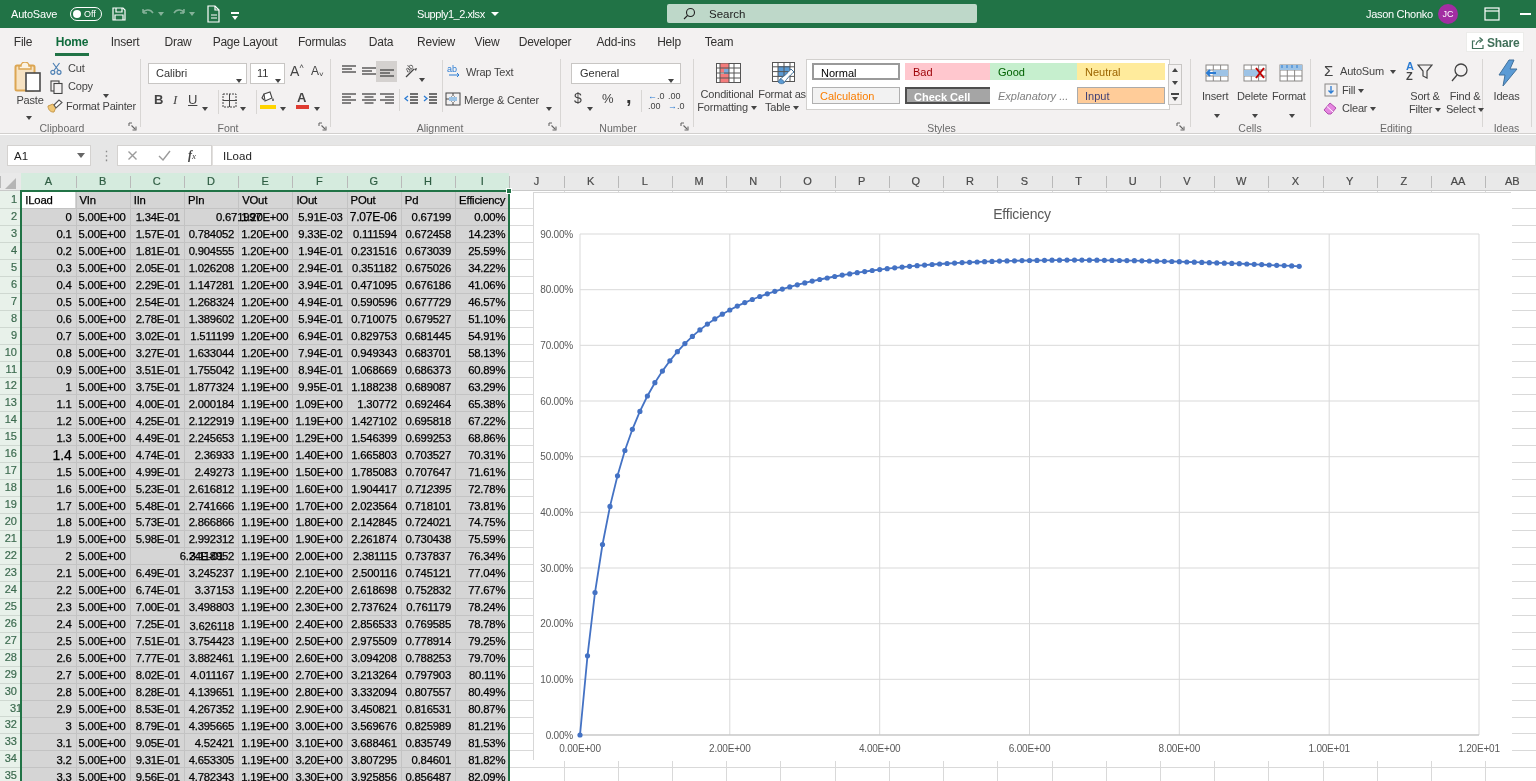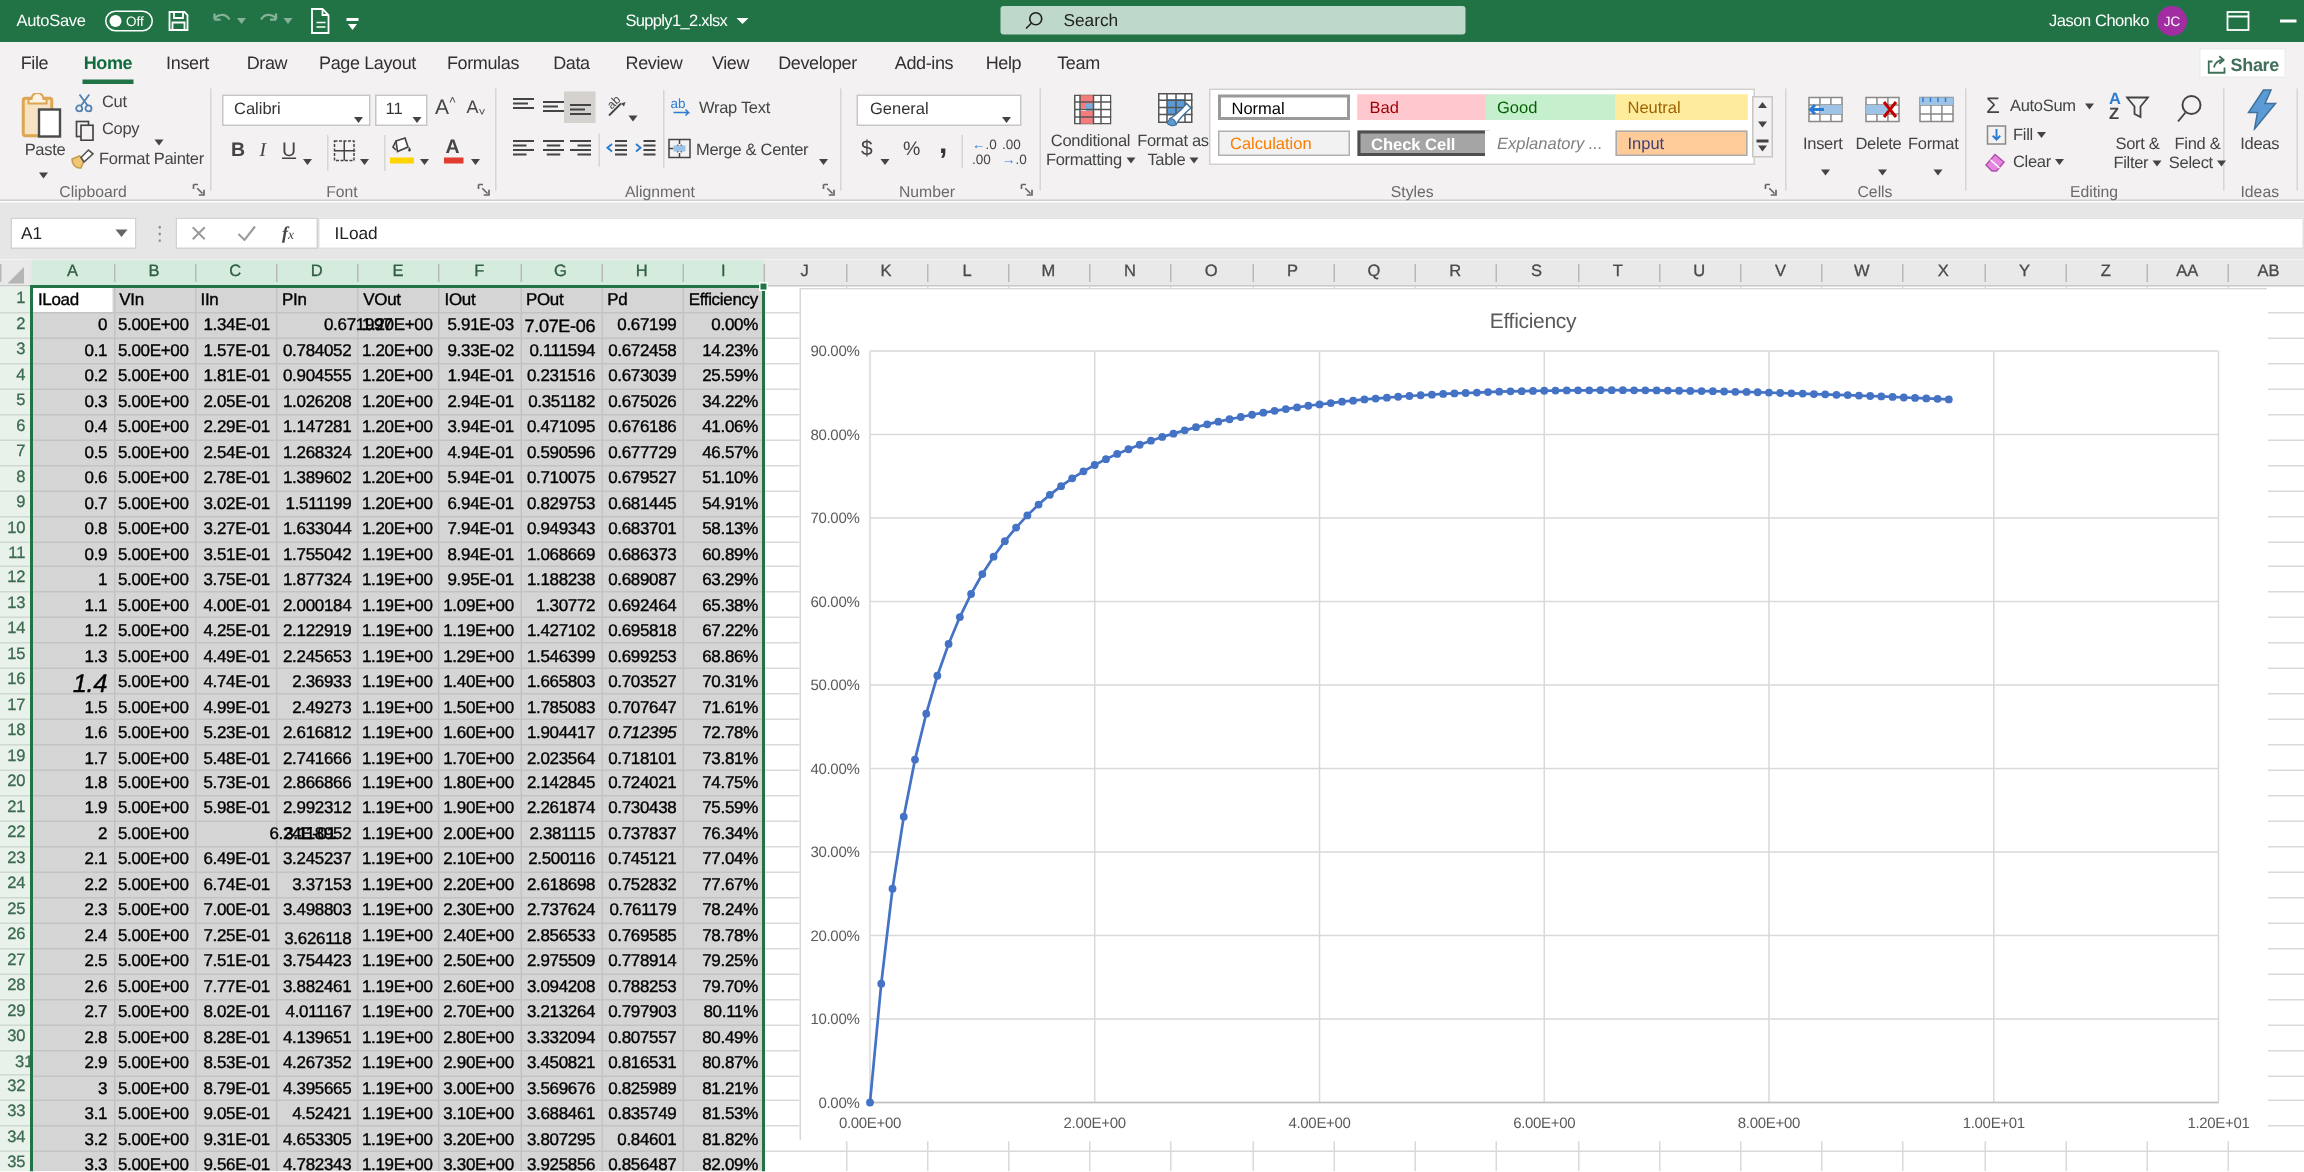--- a/index.html
+++ b/index.html
@@ -719,21 +719,21 @@
     <div class="ab" style="left:455.1px;top:239.8px;width:50.2px;height:16.95px;line-height:17.55px;font-size:11.3px;letter-spacing:-0.2px;color:#000;-webkit-text-stroke:0.25px #000;text-align:right;white-space:nowrap;">67.22%</div>
     <div class="ab" style="left:21.3px;top:256.7px;width:50.2px;height:16.95px;line-height:17.55px;font-size:11.3px;letter-spacing:-0.2px;color:#000;-webkit-text-stroke:0.25px #000;text-align:right;white-space:nowrap;">1.3</div>
     <div class="ab" style="left:75.5px;top:256.7px;width:50.2px;height:16.95px;line-height:17.55px;font-size:11.3px;letter-spacing:-0.2px;color:#000;-webkit-text-stroke:0.25px #000;text-align:right;white-space:nowrap;">5.00E+00</div>
     <div class="ab" style="left:129.7px;top:256.7px;width:50.2px;height:16.95px;line-height:17.55px;font-size:11.3px;letter-spacing:-0.2px;color:#000;-webkit-text-stroke:0.25px #000;text-align:right;white-space:nowrap;">4.49E-01</div>
     <div class="ab" style="left:184.0px;top:256.7px;width:50.2px;height:16.95px;line-height:17.55px;font-size:11.3px;letter-spacing:-0.2px;color:#000;-webkit-text-stroke:0.25px #000;text-align:right;white-space:nowrap;">2.245653</div>
     <div class="ab" style="left:238.2px;top:256.7px;width:50.2px;height:16.95px;line-height:17.55px;font-size:11.3px;letter-spacing:-0.2px;color:#000;-webkit-text-stroke:0.25px #000;text-align:right;white-space:nowrap;">1.19E+00</div>
     <div class="ab" style="left:292.4px;top:256.7px;width:50.2px;height:16.95px;line-height:17.55px;font-size:11.3px;letter-spacing:-0.2px;color:#000;-webkit-text-stroke:0.25px #000;text-align:right;white-space:nowrap;">1.29E+00</div>
     <div class="ab" style="left:346.6px;top:256.7px;width:50.2px;height:16.95px;line-height:17.55px;font-size:11.3px;letter-spacing:-0.2px;color:#000;-webkit-text-stroke:0.25px #000;text-align:right;white-space:nowrap;">1.546399</div>
     <div class="ab" style="left:400.8px;top:256.7px;width:50.2px;height:16.95px;line-height:17.55px;font-size:11.3px;letter-spacing:-0.2px;color:#000;-webkit-text-stroke:0.25px #000;text-align:right;white-space:nowrap;">0.699253</div>
     <div class="ab" style="left:455.1px;top:256.7px;width:50.2px;height:16.95px;line-height:17.55px;font-size:11.3px;letter-spacing:-0.2px;color:#000;-webkit-text-stroke:0.25px #000;text-align:right;white-space:nowrap;">68.86%</div>
-    <div class="ab" style="left:21.3px;top:273.6px;width:50.2px;height:16.95px;line-height:17.55px;font-size:17px;letter-spacing:-0.2px;color:#000;-webkit-text-stroke:0.25px #000;text-align:right;white-space:nowrap;font-style:italic;">1.4</div>
+    <div class="ab" style="left:21.3px;top:273.6px;width:50.2px;height:16.95px;line-height:17.55px;font-size:14px;letter-spacing:-0.2px;color:#000;-webkit-text-stroke:0.25px #000;text-align:right;white-space:nowrap;">1.4</div>
     <div class="ab" style="left:75.5px;top:273.6px;width:50.2px;height:16.95px;line-height:17.55px;font-size:11.3px;letter-spacing:-0.2px;color:#000;-webkit-text-stroke:0.25px #000;text-align:right;white-space:nowrap;">5.00E+00</div>
     <div class="ab" style="left:129.7px;top:273.6px;width:50.2px;height:16.95px;line-height:17.55px;font-size:11.3px;letter-spacing:-0.2px;color:#000;-webkit-text-stroke:0.25px #000;text-align:right;white-space:nowrap;">4.74E-01</div>
     <div class="ab" style="left:184.0px;top:273.6px;width:50.2px;height:16.95px;line-height:17.55px;font-size:11.3px;letter-spacing:-0.2px;color:#000;-webkit-text-stroke:0.25px #000;text-align:right;white-space:nowrap;">2.36933</div>
     <div class="ab" style="left:238.2px;top:273.6px;width:50.2px;height:16.95px;line-height:17.55px;font-size:11.3px;letter-spacing:-0.2px;color:#000;-webkit-text-stroke:0.25px #000;text-align:right;white-space:nowrap;">1.19E+00</div>
     <div class="ab" style="left:292.4px;top:273.6px;width:50.2px;height:16.95px;line-height:17.55px;font-size:11.3px;letter-spacing:-0.2px;color:#000;-webkit-text-stroke:0.25px #000;text-align:right;white-space:nowrap;">1.40E+00</div>
     <div class="ab" style="left:346.6px;top:273.6px;width:50.2px;height:16.95px;line-height:17.55px;font-size:11.3px;letter-spacing:-0.2px;color:#000;-webkit-text-stroke:0.25px #000;text-align:right;white-space:nowrap;">1.665803</div>
     <div class="ab" style="left:400.8px;top:273.6px;width:50.2px;height:16.95px;line-height:17.55px;font-size:11.3px;letter-spacing:-0.2px;color:#000;-webkit-text-stroke:0.25px #000;text-align:right;white-space:nowrap;">0.703527</div>
     <div class="ab" style="left:455.1px;top:273.6px;width:50.2px;height:16.95px;line-height:17.55px;font-size:11.3px;letter-spacing:-0.2px;color:#000;-webkit-text-stroke:0.25px #000;text-align:right;white-space:nowrap;">70.31%</div>
     <div class="ab" style="left:21.3px;top:290.6px;width:50.2px;height:16.95px;line-height:17.55px;font-size:11.3px;letter-spacing:-0.2px;color:#000;-webkit-text-stroke:0.25px #000;text-align:right;white-space:nowrap;">1.5</div>
     <div class="ab" style="left:75.5px;top:290.6px;width:50.2px;height:16.95px;line-height:17.55px;font-size:11.3px;letter-spacing:-0.2px;color:#000;-webkit-text-stroke:0.25px #000;text-align:right;white-space:nowrap;">5.00E+00</div>

